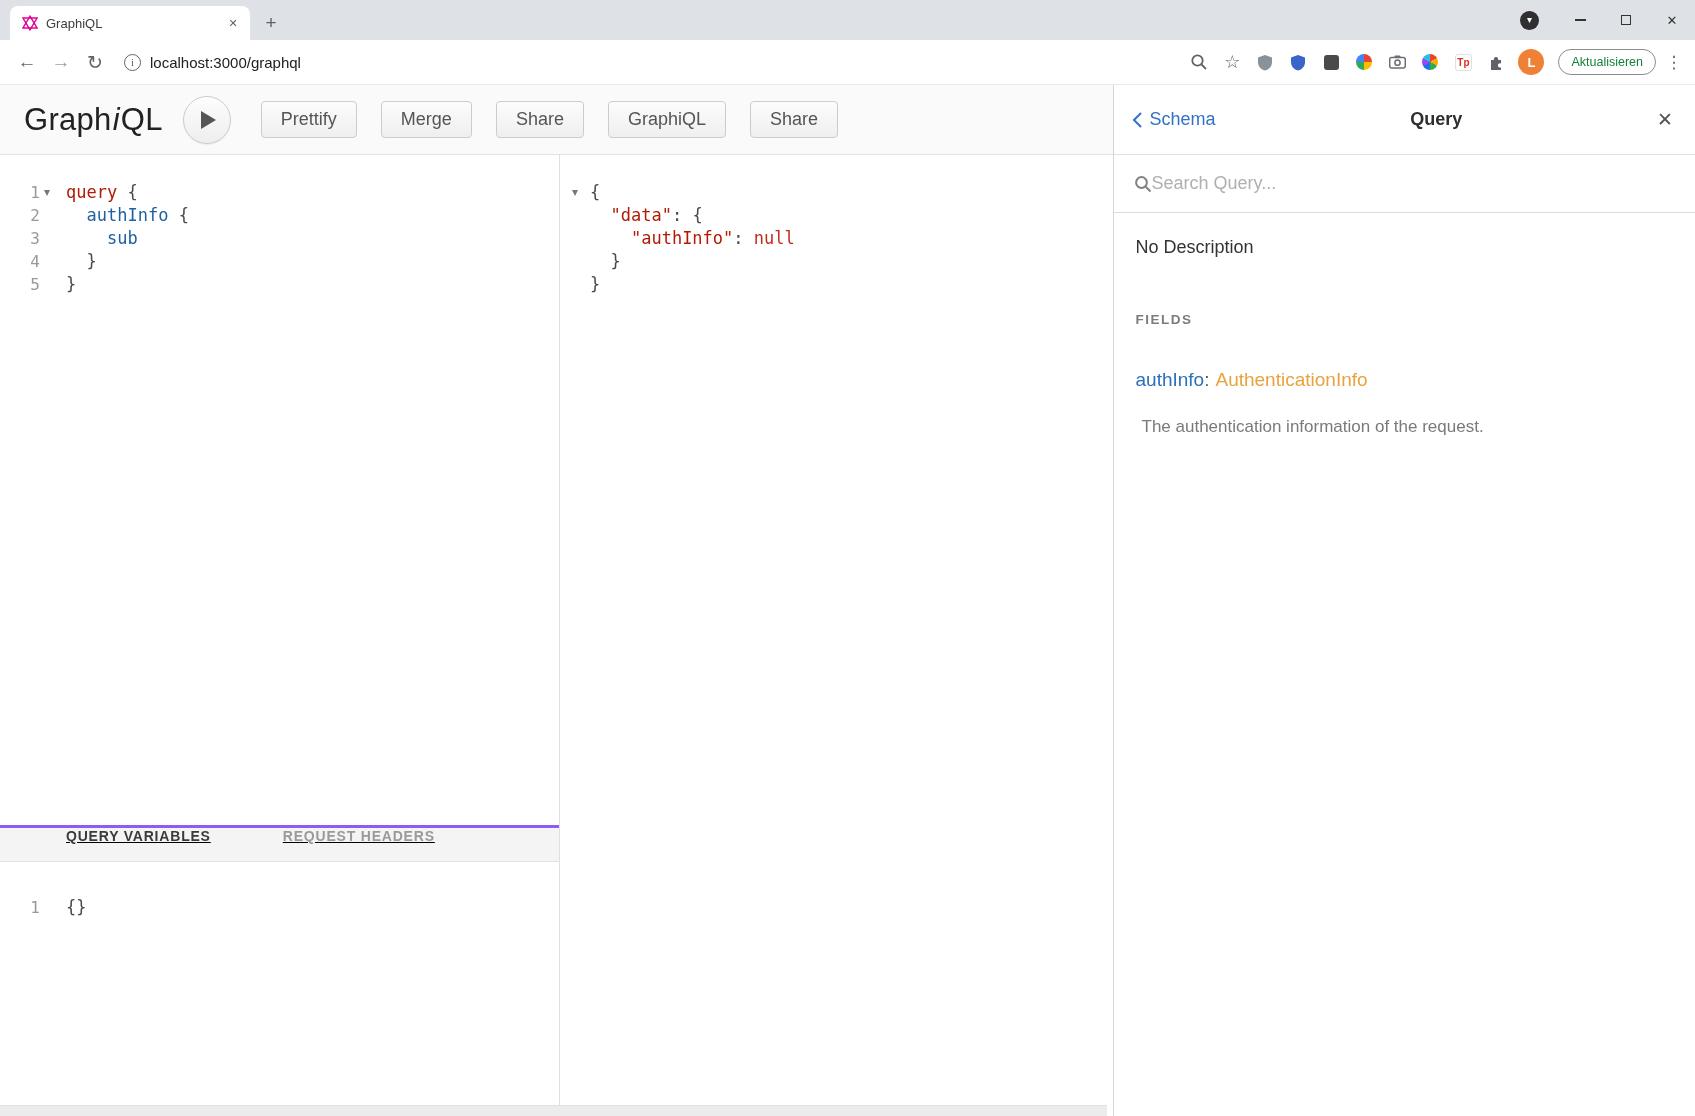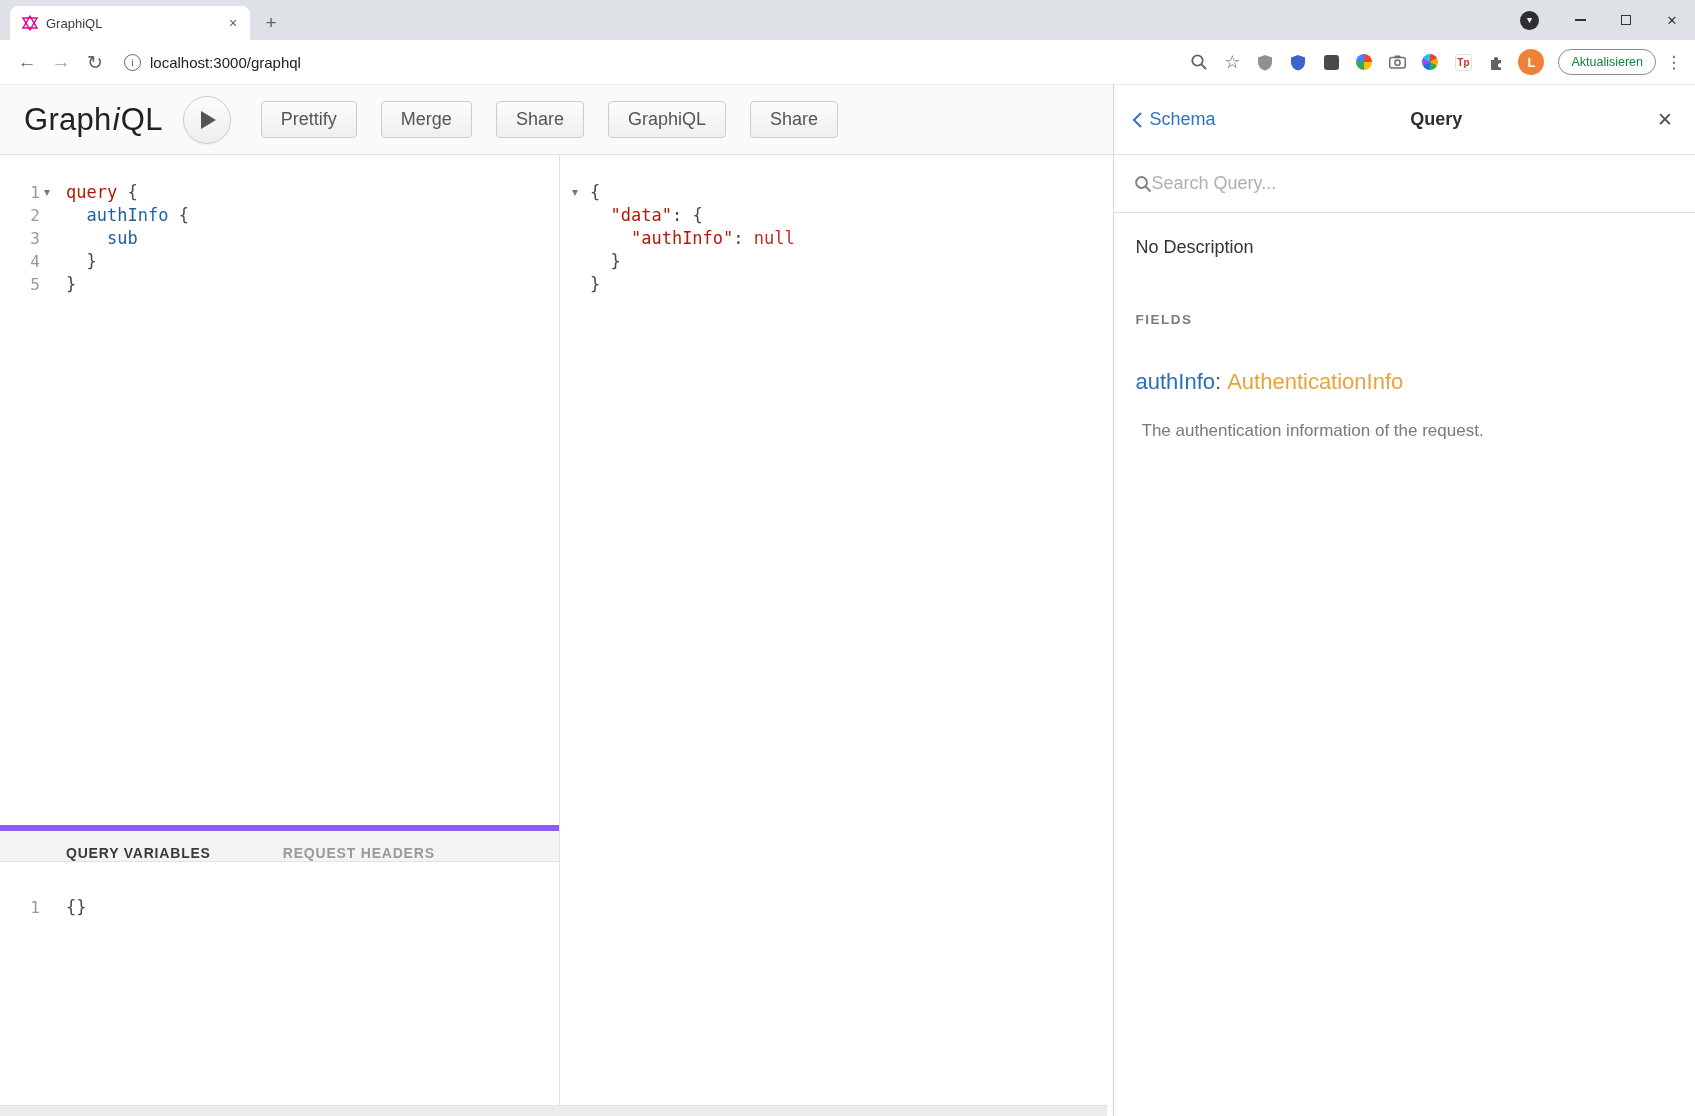--- a/index.html
+++ b/index.html
@@ -57,21 +57,21 @@
   .tok-kw  { color:#b11a04; }
   .tok-prop{ color:#1f61a0; }
   .tok-pun { color:#4a4a4a; }
   .tok-pln { color:#333; }
   .tok-key { color:#b11a04; }
   .tok-nul { color:#c32b1c; }
   .fold { position:absolute; font-size:12px; color:#777; }
   .fold-query { left:44px; top:30px; }
   .fold-result { left:12px; top:30px; }
 
-  .varbar { height:37px; background:#f4f4f4; border-top:6px solid #8b5cf6; border-bottom:1px solid #e3e3e3; display:flex; align-items:flex-end; padding-left:66px; gap:40px; }
+  .varbar { height:37px; background:#f4f4f4; border-top:3px solid #8b5cf6; border-bottom:1px solid #e3e3e3; display:flex; align-items:flex-start; padding-left:66px; gap:40px;text-decoration:underline; }
   .vartab { font-size:14px; font-weight:bold; letter-spacing:.8px; }
   .vartab.active { color:#3a3a3a; }
   .vartab.inactive { color:#9a9a9a;padding-left:32px; }
   .vars-area { flex:1; display:flex; }
   .vars-area .gutter { padding-top:34px; }
   .vars-area .codecol { padding-top:34px; }
 
   .result-pane { flex:1; position:relative; padding:26px 0 0 30px; overflow:hidden; background:#fff; }
 
   .hscroll { position:absolute; left:0; right:6px; bottom:0; height:11px; background:#ececec; border-top:1px solid #e0e0e0; }
@@ -81,21 +81,21 @@
   .docs-header { height:70px; border-bottom:1px solid #e0e0e0; display:flex; align-items:center; padding:0 22px 0 18px; }
   .back-link { display:flex; align-items:center; gap:7px; color:#3272c6; font-size:18px; }
   .docs-title { flex:1; text-align:center; font-size:18px; font-weight:bold; color:#2e2e2e; }
   .docs-close { color:#555; font-size:19px; }
   .docs-search { height:58px; border-bottom:1px solid #dcdcdc; display:flex; align-items:center; padding-left:20px; }
   .docs-search input { border:none; outline:none; font-size:18px; color:#333; font-family:inherit; width:340px; background:transparent; }
   .docs-search input::placeholder { color:#b0b0b0; }
   .docs-body { padding:24px 22px; }
   .no-desc { font-size:18px; color:#333; }
   .fields-h { margin-top:54px; font-size:13.5px; font-weight:bold; letter-spacing:1.5px; color:#7c7c7c; }
-  .field-row { margin-top:42px; font-size:22px; }
+  .field-row { margin-top:42px; font-size:19px; }
   .f-name { color:#2b70b9; }
   .f-colon { color:#555; margin-right:6px; }
   .f-type { color:#e8a33d; }
   .f-desc { margin-top:26px; font-size:17px; color:#7a7a7a; padding-left:6px; }
 </style>
 </head>
 <body>
 
 <div class="screen">
 

